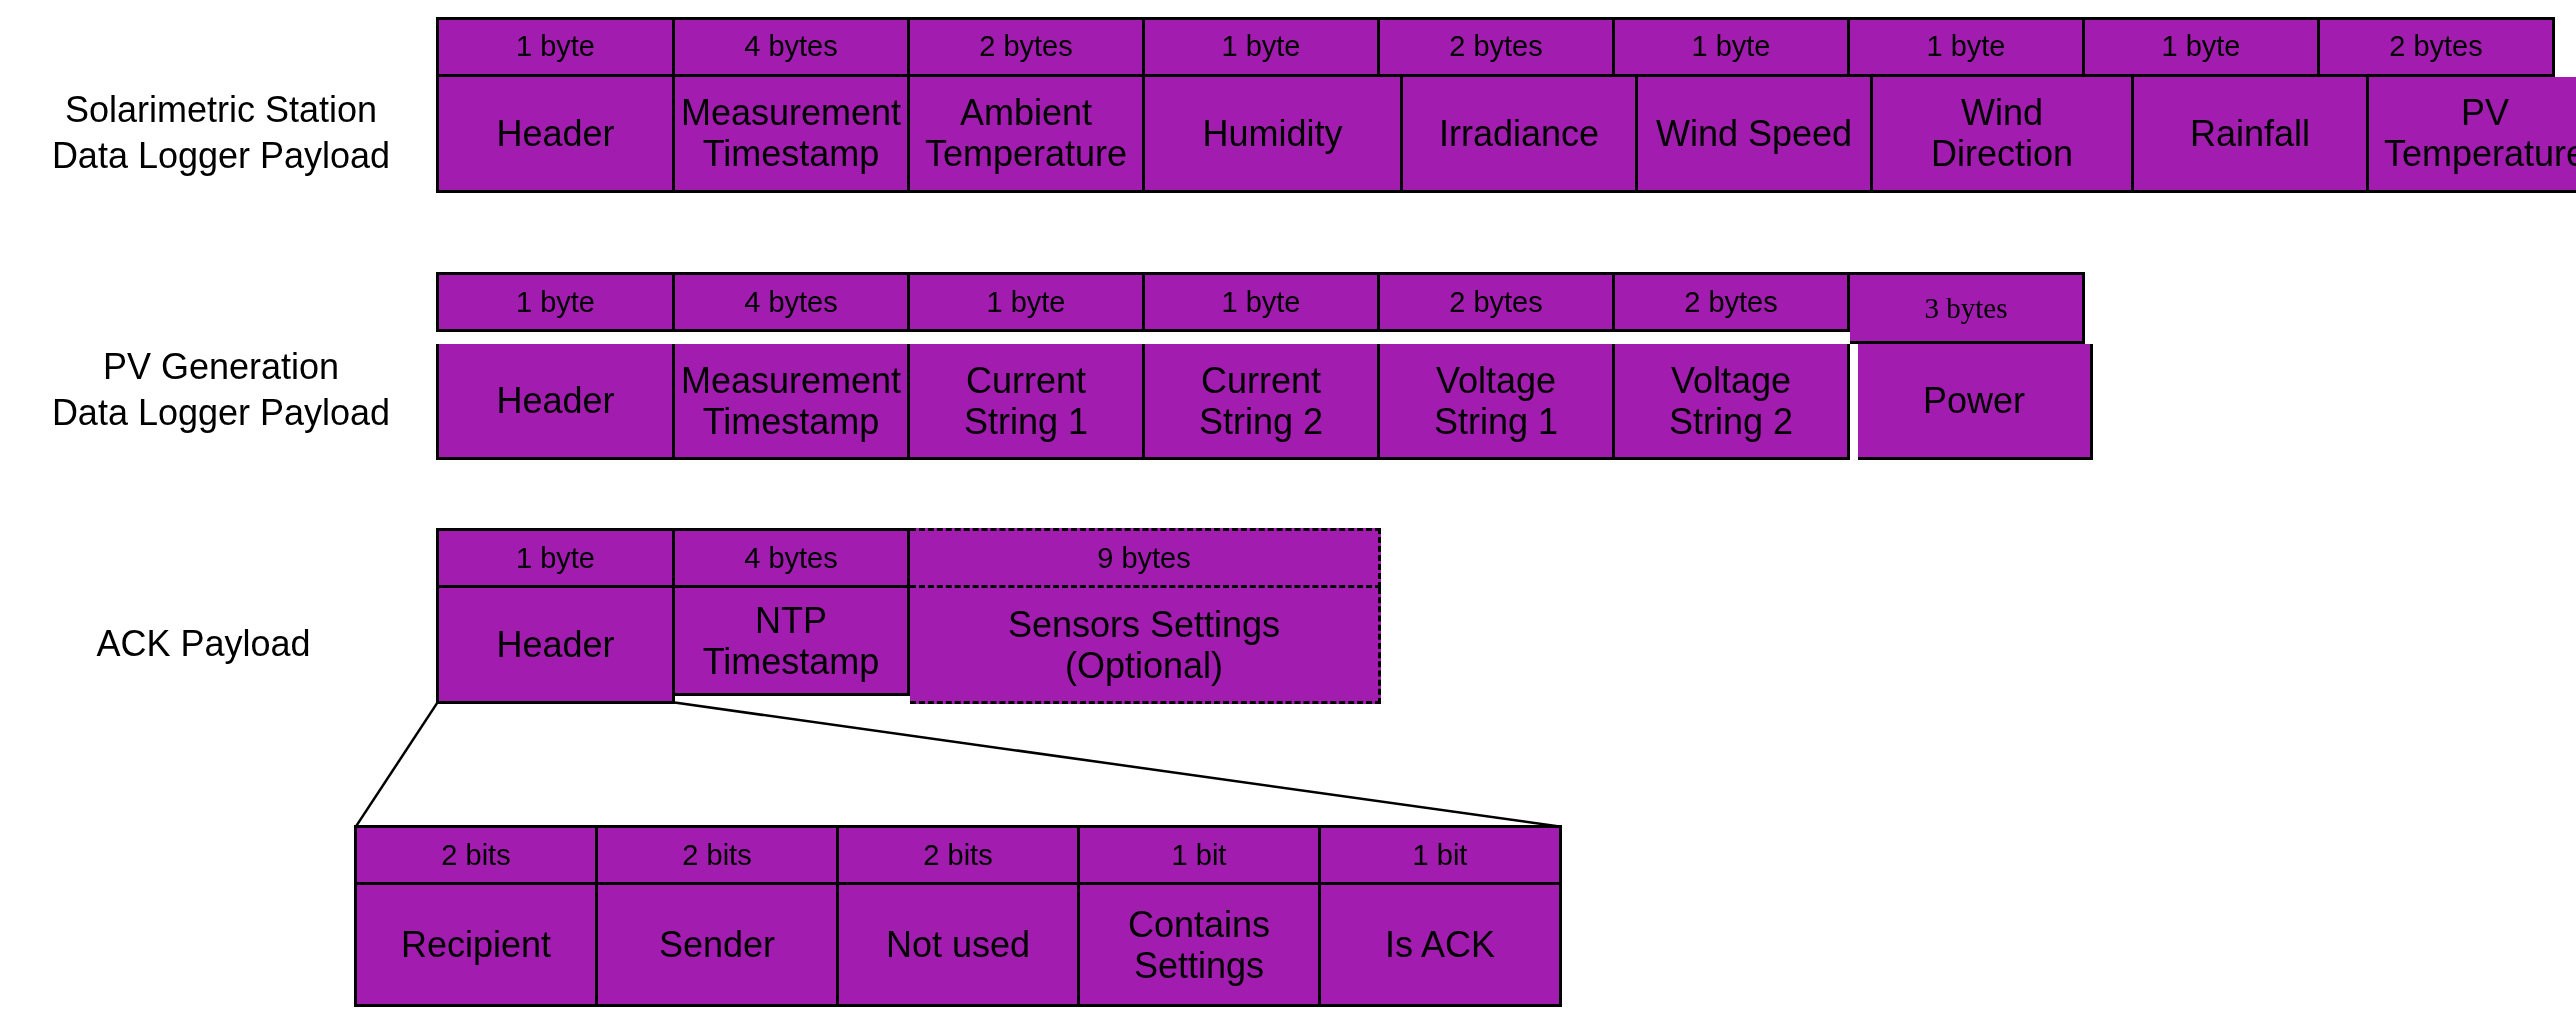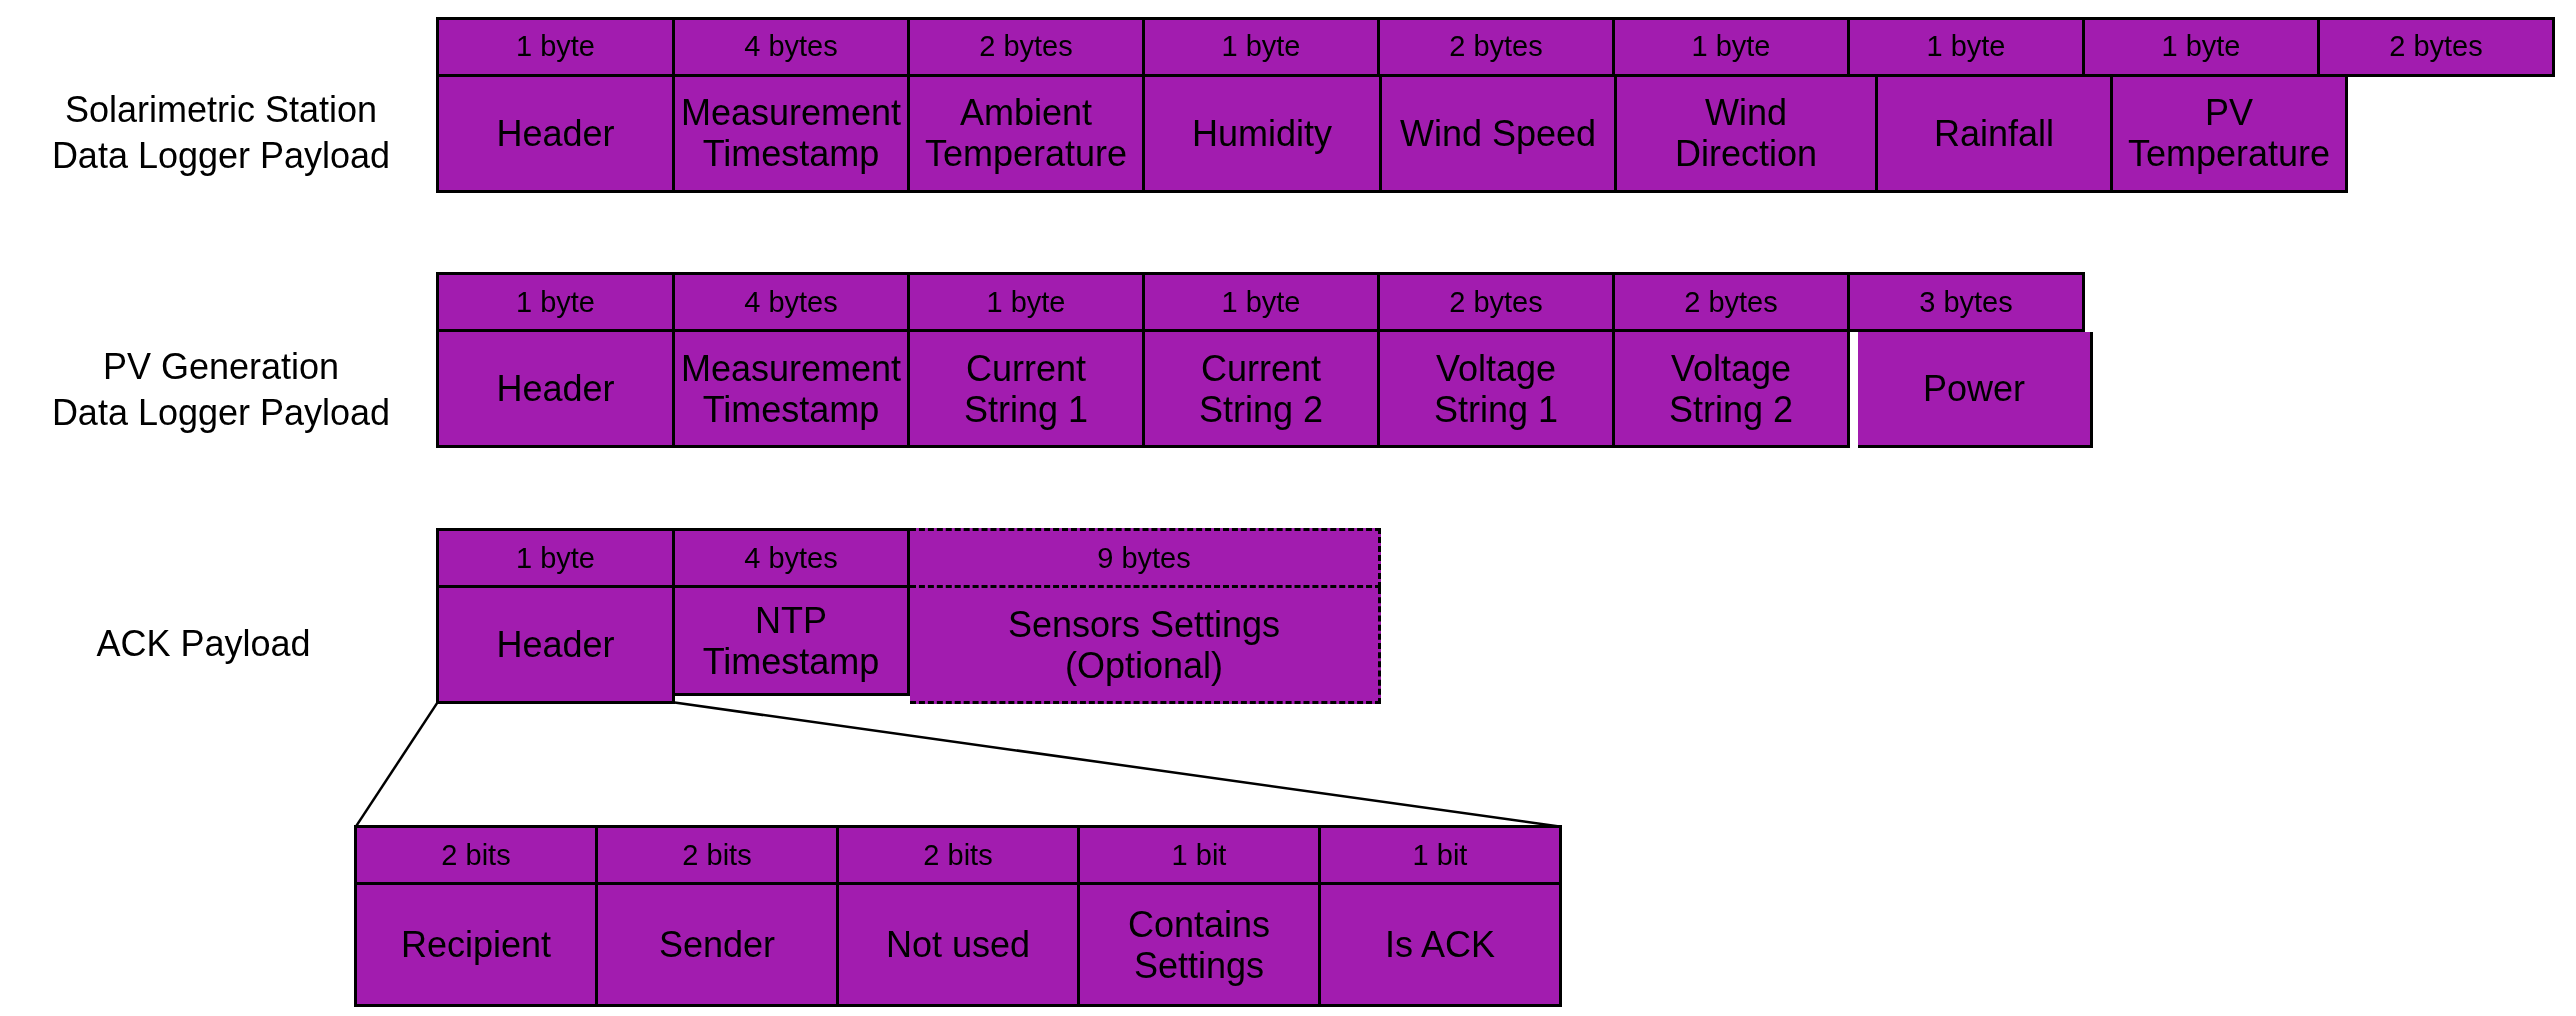--- a/index.html
+++ b/index.html
@@ -85,38 +85,39 @@
         <div class="cell size" style="width: 235px; height: 60px;">1 byte</div>
         <div class="cell size" style="width: 235px; height: 60px;">1 byte</div>
         <div class="cell size" style="width: 235px; height: 60px;">2 bytes</div>
       </div>
       <div class="trow">
         <div class="cell label first" style="width: 239px; height: 116px;">Header</div>
         <div class="cell label" style="width: 235px; height: 116px;">Measurement
 Timestamp</div>
         <div class="cell label" style="width: 235px; height: 116px;">Ambient
 Temperature</div>
-        <div class="cell label" style="width: 237px; height: 116px;">Humidity</div>
+        <div class="cell label" style="width: 258px; height: 116px;">Humidity</div>
+        <div class="cell label" style="width: 235px; height: 116px;">Irradiance</div>
         <div class="cell label" style="width: 235px; height: 116px;">Wind Speed</div>
         <div class="cell label" style="width: 261px; height: 116px;">Wind
 Direction</div>
         <div class="cell label" style="width: 235px; height: 116px;">Rainfall</div>
         <div class="cell label" style="width: 235px; height: 116px;">PV
 Temperature</div>
       </div>
     </div>
     <div class="ptable" style="left: 436px; top: 272px;">
       <div class="trow">
         <div class="cell size first" style="width: 239px; height: 60px;">1 byte</div>
         <div class="cell size" style="width: 235px; height: 60px;">4 bytes</div>
         <div class="cell size" style="width: 235px; height: 60px;">1 byte</div>
         <div class="cell size" style="width: 235px; height: 60px;">1 byte</div>
         <div class="cell size" style="width: 235px; height: 60px;">2 bytes</div>
         <div class="cell size" style="width: 235px; height: 60px;">2 bytes</div>
-        <div class="cell size" style="width: 235px; height: 60px;">3 bytes</div>
+        <div class="cell size" style="width: 235px; height: 72px; font-family: Liberation Serif, serif;">3 bytes</div>
       </div>
       <div class="trow">
         <div class="cell label first" style="width: 239px; height: 116px;">Header</div>
         <div class="cell label" style="width: 235px; height: 116px;">Measurement
 Timestamp</div>
         <div class="cell label" style="width: 235px; height: 116px;">Current
 String 1</div>
         <div class="cell label" style="width: 235px; height: 116px;">Current
 String 2</div>
         <div class="cell label" style="width: 235px; height: 116px;">Voltage

